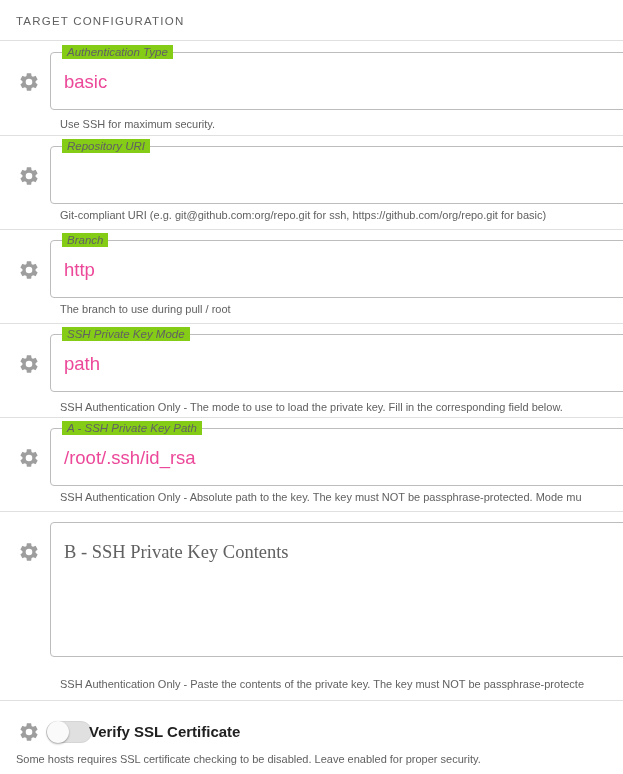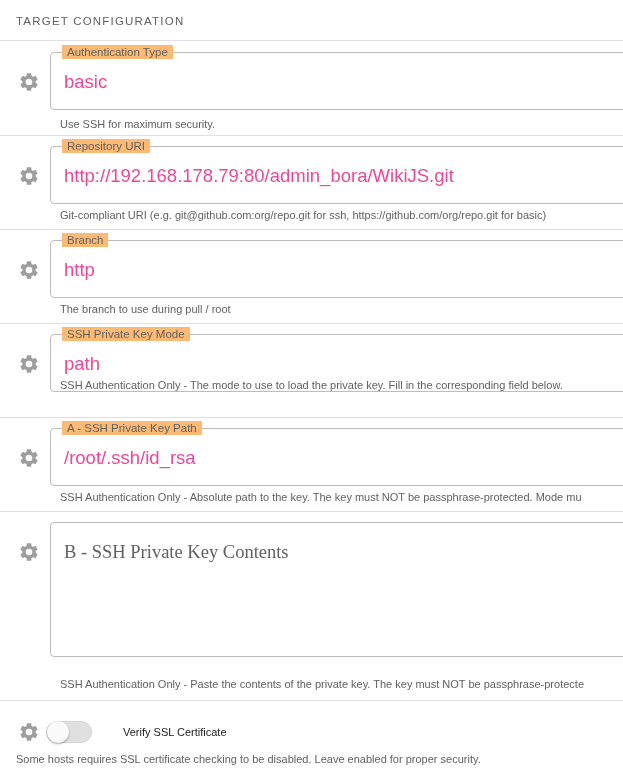--- a/index.html
+++ b/index.html
@@ -67,26 +67,27 @@
     border-radius: 4px;
     box-sizing: border-box;
     background: #fff;
   }
   .input-wrap.tall { height: 135px; }
 
   .legend {
     position: absolute;
     top: -8px;
     left: 11px;
-    background: #fdba74;
+    background: #84cc16;
     padding: 0 5px;
     font-size: 11.5px;
     color: #616161;
     line-height: 14px;
     white-space: nowrap;
+    font-style: italic;
   }
 
   .value {
     position: absolute;
     left: 13px;
     top: 15px;
     font-size: 18.5px;
     color: #ec4899;
     line-height: 28px;
     white-space: nowrap;
@@ -117,25 +118,26 @@
     position: absolute;
     left: 47px;
     width: 22px;
     height: 22px;
     border-radius: 50%;
     background: #fafafa;
     box-shadow: 0 1px 2px rgba(0,0,0,0.35);
   }
   .toggle-label {
     position: absolute;
-    left: 123px;
-    font-size: 11px;
+    left: 89px;
+    font-size: 15px;
     color: #212121;
     line-height: 22px;
     white-space: nowrap;
+    font-weight: bold;
   }
 </style>
 </head>
 <body>
 
 <div class="page">
 
   <div class="section-title">TARGET CONFIGURATION</div>
   <div class="divider" style="top:40px;"></div>
 
@@ -154,21 +156,20 @@
   <div class="divider" style="top:135px;"></div>
 
   <div class="field-row" style="top:146px;">
     <span class="gear" style="top:19px;">
       <svg viewBox="0 0 24 24" fill="currentColor">
           <path d="M19.14 12.94c.04-.3.06-.61.06-.94 0-.32-.02-.64-.07-.94l2.03-1.58a.49.49 0 0 0 .12-.61l-1.92-3.32a.49.49 0 0 0-.59-.22l-2.39.96c-.5-.38-1.03-.7-1.62-.94l-.36-2.54a.48.48 0 0 0-.48-.41h-3.84c-.24 0-.44.17-.48.41l-.36 2.54c-.59.24-1.13.57-1.62.94l-2.39-.96a.48.48 0 0 0-.59.22L2.74 8.87c-.12.21-.08.47.12.61l2.03 1.58c-.05.3-.07.63-.07.94s.02.64.07.94l-2.03 1.58a.49.49 0 0 0-.12.61l1.92 3.32c.12.22.37.29.59.22l2.39-.96c.5.38 1.03.7 1.62.94l.36 2.54c.05.24.25.41.48.41h3.84c.24 0 .44-.17.48-.41l.36-2.54c.59-.24 1.13-.56 1.62-.94l2.39.96c.22.08.47 0 .59-.22l1.92-3.32a.49.49 0 0 0-.12-.61l-2.03-1.58zM12 15.6A3.6 3.6 0 1 1 12 8.4a3.6 3.6 0 0 1 0 7.2z"></path>
         </svg>
     </span>
     <div class="input-wrap" style="top:0;">
       <span class="legend">Repository URI</span>
-      <span class="value">http://192.168.178.79:80/admin_bora/WikiJS.git</span>
     </div>
     <div class="hint" style="top:62px;">Git-compliant URI (e.g. git@github.com:org/repo.git for ssh, https://github.com/org/repo.git for basic)</div>
   </div>
   <div class="divider" style="top:229px;"></div>
 
   <div class="field-row" style="top:240px;">
     <span class="gear" style="top:19px;">
       <svg viewBox="0 0 24 24" fill="currentColor">
           <path d="M19.14 12.94c.04-.3.06-.61.06-.94 0-.32-.02-.64-.07-.94l2.03-1.58a.49.49 0 0 0 .12-.61l-1.92-3.32a.49.49 0 0 0-.59-.22l-2.39.96c-.5-.38-1.03-.7-1.62-.94l-.36-2.54a.48.48 0 0 0-.48-.41h-3.84c-.24 0-.44.17-.48.41l-.36 2.54c-.59.24-1.13.57-1.62.94l-2.39-.96a.48.48 0 0 0-.59.22L2.74 8.87c-.12.21-.08.47.12.61l2.03 1.58c-.05.3-.07.63-.07.94s.02.64.07.94l-2.03 1.58a.49.49 0 0 0-.12.61l1.92 3.32c.12.22.37.29.59.22l2.39-.96c.5.38 1.03.7 1.62.94l.36 2.54c.05.24.25.41.48.41h3.84c.24 0 .44-.17.48-.41l.36-2.54c.59-.24 1.13-.56 1.62-.94l2.39.96c.22.08.47 0 .59-.22l1.92-3.32a.49.49 0 0 0-.12-.61l-2.03-1.58zM12 15.6A3.6 3.6 0 1 1 12 8.4a3.6 3.6 0 0 1 0 7.2z"></path>
         </svg>
@@ -184,21 +185,21 @@
   <div class="field-row" style="top:334px;">
     <span class="gear" style="top:19px;">
       <svg viewBox="0 0 24 24" fill="currentColor">
           <path d="M19.14 12.94c.04-.3.06-.61.06-.94 0-.32-.02-.64-.07-.94l2.03-1.58a.49.49 0 0 0 .12-.61l-1.92-3.32a.49.49 0 0 0-.59-.22l-2.39.96c-.5-.38-1.03-.7-1.62-.94l-.36-2.54a.48.48 0 0 0-.48-.41h-3.84c-.24 0-.44.17-.48.41l-.36 2.54c-.59.24-1.13.57-1.62.94l-2.39-.96a.48.48 0 0 0-.59.22L2.74 8.87c-.12.21-.08.47.12.61l2.03 1.58c-.05.3-.07.63-.07.94s.02.64.07.94l-2.03 1.58a.49.49 0 0 0-.12.61l1.92 3.32c.12.22.37.29.59.22l2.39-.96c.5.38 1.03.7 1.62.94l.36 2.54c.05.24.25.41.48.41h3.84c.24 0 .44-.17.48-.41l.36-2.54c.59-.24 1.13-.56 1.62-.94l2.39.96c.22.08.47 0 .59-.22l1.92-3.32a.49.49 0 0 0-.12-.61l-2.03-1.58zM12 15.6A3.6 3.6 0 1 1 12 8.4a3.6 3.6 0 0 1 0 7.2z"></path>
         </svg>
     </span>
     <div class="input-wrap" style="top:0;">
       <span class="legend">SSH Private Key Mode</span>
       <span class="value">path</span>
     </div>
-    <div class="hint" style="top:44px;">SSH Authentication Only - The mode to use to load the private key. Fill in the corresponding field below.</div>
+    <div class="hint" style="top:66px;">SSH Authentication Only - The mode to use to load the private key. Fill in the corresponding field below.</div>
   </div>
   <div class="divider" style="top:417px;"></div>
 
   <div class="field-row" style="top:428px;">
     <span class="gear" style="top:19px;">
       <svg viewBox="0 0 24 24" fill="currentColor">
           <path d="M19.14 12.94c.04-.3.06-.61.06-.94 0-.32-.02-.64-.07-.94l2.03-1.58a.49.49 0 0 0 .12-.61l-1.92-3.32a.49.49 0 0 0-.59-.22l-2.39.96c-.5-.38-1.03-.7-1.62-.94l-.36-2.54a.48.48 0 0 0-.48-.41h-3.84c-.24 0-.44.17-.48.41l-.36 2.54c-.59.24-1.13.57-1.62.94l-2.39-.96a.48.48 0 0 0-.59.22L2.74 8.87c-.12.21-.08.47.12.61l2.03 1.58c-.05.3-.07.63-.07.94s.02.64.07.94l-2.03 1.58a.49.49 0 0 0-.12.61l1.92 3.32c.12.22.37.29.59.22l2.39-.96c.5.38 1.03.7 1.62.94l.36 2.54c.05.24.25.41.48.41h3.84c.24 0 .44-.17.48-.41l.36-2.54c.59-.24 1.13-.56 1.62-.94l2.39.96c.22.08.47 0 .59-.22l1.92-3.32a.49.49 0 0 0-.12-.61l-2.03-1.58zM12 15.6A3.6 3.6 0 1 1 12 8.4a3.6 3.6 0 0 1 0 7.2z"></path>
         </svg>
     </span>
     <div class="input-wrap" style="top:0;">

